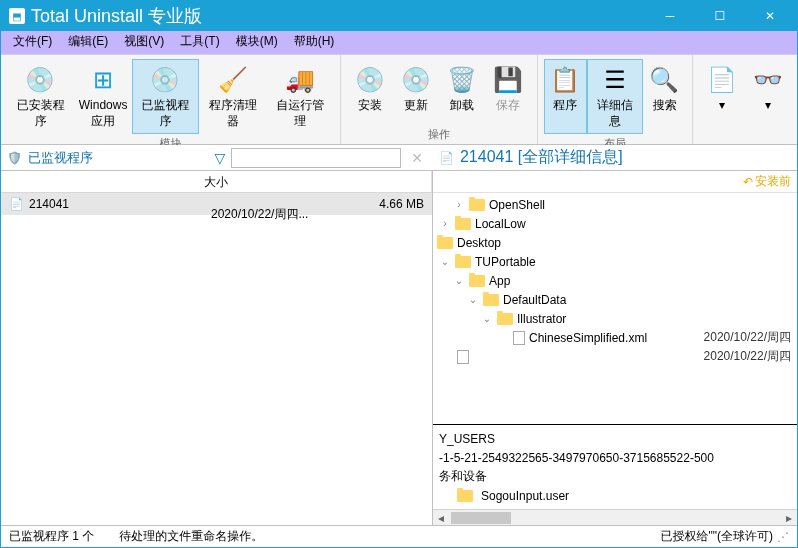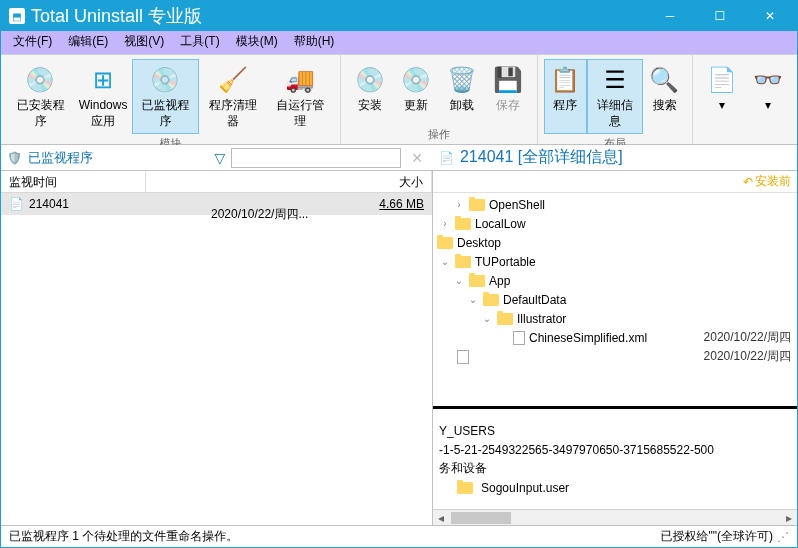--- a/index.html
+++ b/index.html
@@ -27,38 +27,38 @@
 .ph-right .ph-date { color: #1576b3; margin-left: auto; }
 .filter-icon { color: #1576b3; font-size: 14px; }
 .searchbox { width: 170px; height: 20px; border: 1px solid #bbb; background: #fff; }
 .clear-icon { color: #bbb; font-size: 14px; padding: 0 4px; }
 .main { flex: 1; display: flex; overflow: hidden; }
 .left-pane { width: 432px; border-right: 1px solid #c0c0c0; display: flex; flex-direction: column; }
 .col-headers { display: flex; height: 22px; border-bottom: 1px solid #d8d8d8; }
 .col-h { padding: 3px 8px; border-right: 1px solid #e0e0e0; background: #fff; }
 .col-h1 { width: 210px; }
 .col-h2 { width: 145px; }
-.col-h3 { flex: 1; text-align: right; }
+.col-h3 { flex: 1; text-align: center; }
 .row { display: flex; height: 22px; align-items: center; }
 .row.sel { background: #e6e6e6; }
 .row .cell1 { width: 210px; padding-left: 8px; display: flex; align-items: center; gap: 4px; }
 .row .cell2 { width: 145px; margin-top: 20px; }
-.row .cell3 { flex: 1; text-align: right; padding-right: 8px; text-decoration: underline; }
+.row .cell3 { flex: 1; text-align: right; padding-right: 8px; }
 .file-icon { width: 16px; height: 16px; display: inline-flex; align-items: center; justify-content: center; color: #1ba1d6; }
 .right-pane { flex: 1; display: flex; flex-direction: column; overflow: hidden; }
 .rp-header { height: 22px; display: flex; align-items: center; padding: 0 6px; border-bottom: 1px solid #e0e0e0; }
 .rp-header .rp-undo { color: #e8a800; margin-left: auto; display: flex; align-items: center; gap: 2px; }
 .tree { flex: 1; overflow: hidden; padding: 2px 0; }
 .tree-row { display: flex; align-items: center; height: 19px; padding-left: 6px; white-space: nowrap; }
 .twisty { width: 12px; color: #888; text-align: center; font-size: 10px; }
 .folder-icon { width: 16px; height: 12px; background: #ffd766; border-radius: 1px; margin: 0 4px; display: inline-block; position: relative; }
 .folder-icon::before { content: ""; position: absolute; top: -2px; left: 0; width: 6px; height: 2px; background: #ffd766; border-radius: 1px 1px 0 0; }
 .file-icon-sm { width: 12px; height: 14px; background: #fff; border: 1px solid #aaa; margin: 0 4px; display: inline-block; }
 .tree-row .tr-date { margin-left: auto; padding-right: 6px; color: #333; }
-.bot-list { border-top: 3px solid #000000; padding: 12px 6px; }
+.bot-list { border-top: 1px solid #000000; padding: 4px 6px; }
 .bot-list .bl-row { height: 19px; display: flex; align-items: center; gap: 4px; }
 .scroll-h { height: 16px; background: #f0f0f0; border-top: 1px solid #d0d0d0; display: flex; align-items: center; }
 .scroll-h .sarrow { width: 16px; text-align: center; color: #666; }
 .scroll-h .sthumb { width: 60px; height: 12px; background: #c8c8c8; margin-left: 2px; }
 .statusbar { height: 22px; border-top: 1px solid #c0c0c0; display: flex; align-items: center; padding: 0 8px; font-size: 12px; }
 .statusbar .st-right { margin-left: auto; display: flex; align-items: center; gap: 4px; }
 .resize-grip { color: #888; }
 </style>
 </head>
 <body>
@@ -172,21 +172,20 @@
   </div>
   <div class="ph-right">
     <span style="color:#1ba1d6">📄</span>
     <span class="ph-info">214041 [全部详细信息]</span>
   </div>
 </div>
 
 <div class="main">
   <div class="left-pane">
     <div class="col-headers">
-      <div class="col-h col-h2">监视时间</div>
       <div class="col-h col-h3">大小</div>
     </div>
     <div class="row sel">
       <div class="cell1">
           <span class="file-icon">📄</span>
           <span>214041</span>
         </div>
       <div class="cell2">2020/10/22/周四...</div>
       <div class="cell3">4.66 MB</div>
     </div>
@@ -259,18 +258,18 @@
     <div class="scroll-h">
       <span class="sarrow">◂</span>
       <span class="sthumb"></span>
       <span class="sarrow" style="margin-left:auto">▸</span>
     </div>
   </div>
 </div>
 
 <div class="statusbar">
   <span>已监视程序 1 个</span>
-  <span style="margin-left:0">待处理的文件重命名操作。</span>
+  <span style="margin-left:25px">待处理的文件重命名操作。</span>
   <span class="st-right">
     <span>已授权给""(全球许可)</span>
     <span class="resize-grip">⋰</span>
   </span>
 </div>
 
 </body></html>

